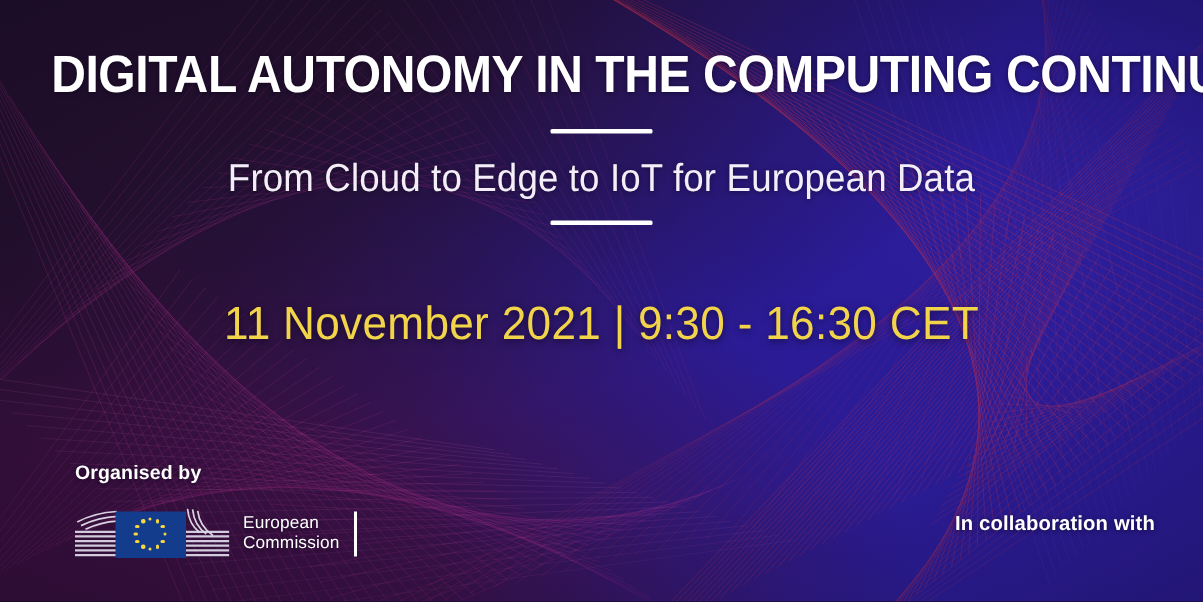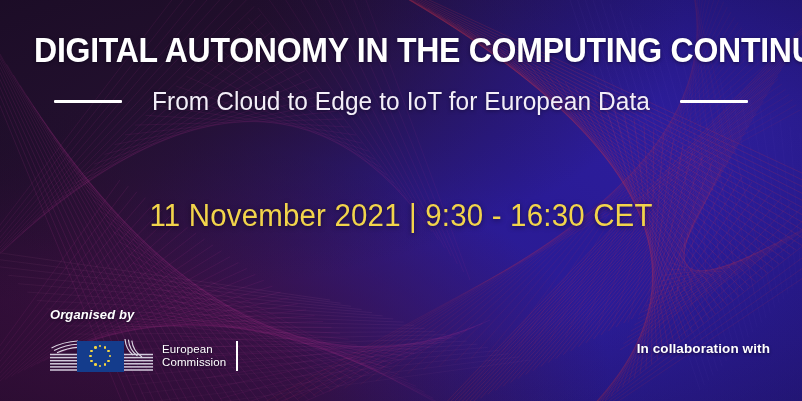--- a/index.html
+++ b/index.html
@@ -51,20 +51,21 @@
   }
 
   #subtitle-row {
     position:absolute;
     left:0; right:0; top:86px;
     display:flex;
     align-items:center;
     justify-content:center;
     gap:14px;
     padding:0 30px;
+    flex-direction:column;
   }
   .rule {
     height:3px;
     width:68px;
     background:#ffffff;
     flex:0 0 auto;
     border-radius:1px;
   }
   #subtitle {
     color:#f3eef8;
@@ -98,21 +99,20 @@
     position:absolute;
     left:50px; top:307px;
   }
   #organised-by {
     color:#ffffff;
     font-weight:700;
     font-size:13px;
     line-height:16px;
     letter-spacing:0.1px;
     text-shadow:0 1px 3px rgba(10,2,24,0.6);
-    font-style:italic;
   }
 
   #ec-logo {
     margin-top:16px;
     display:flex;
     align-items:center;
     height:34px;
     justify-content:flex-end;
   }
   .ec-fan {

